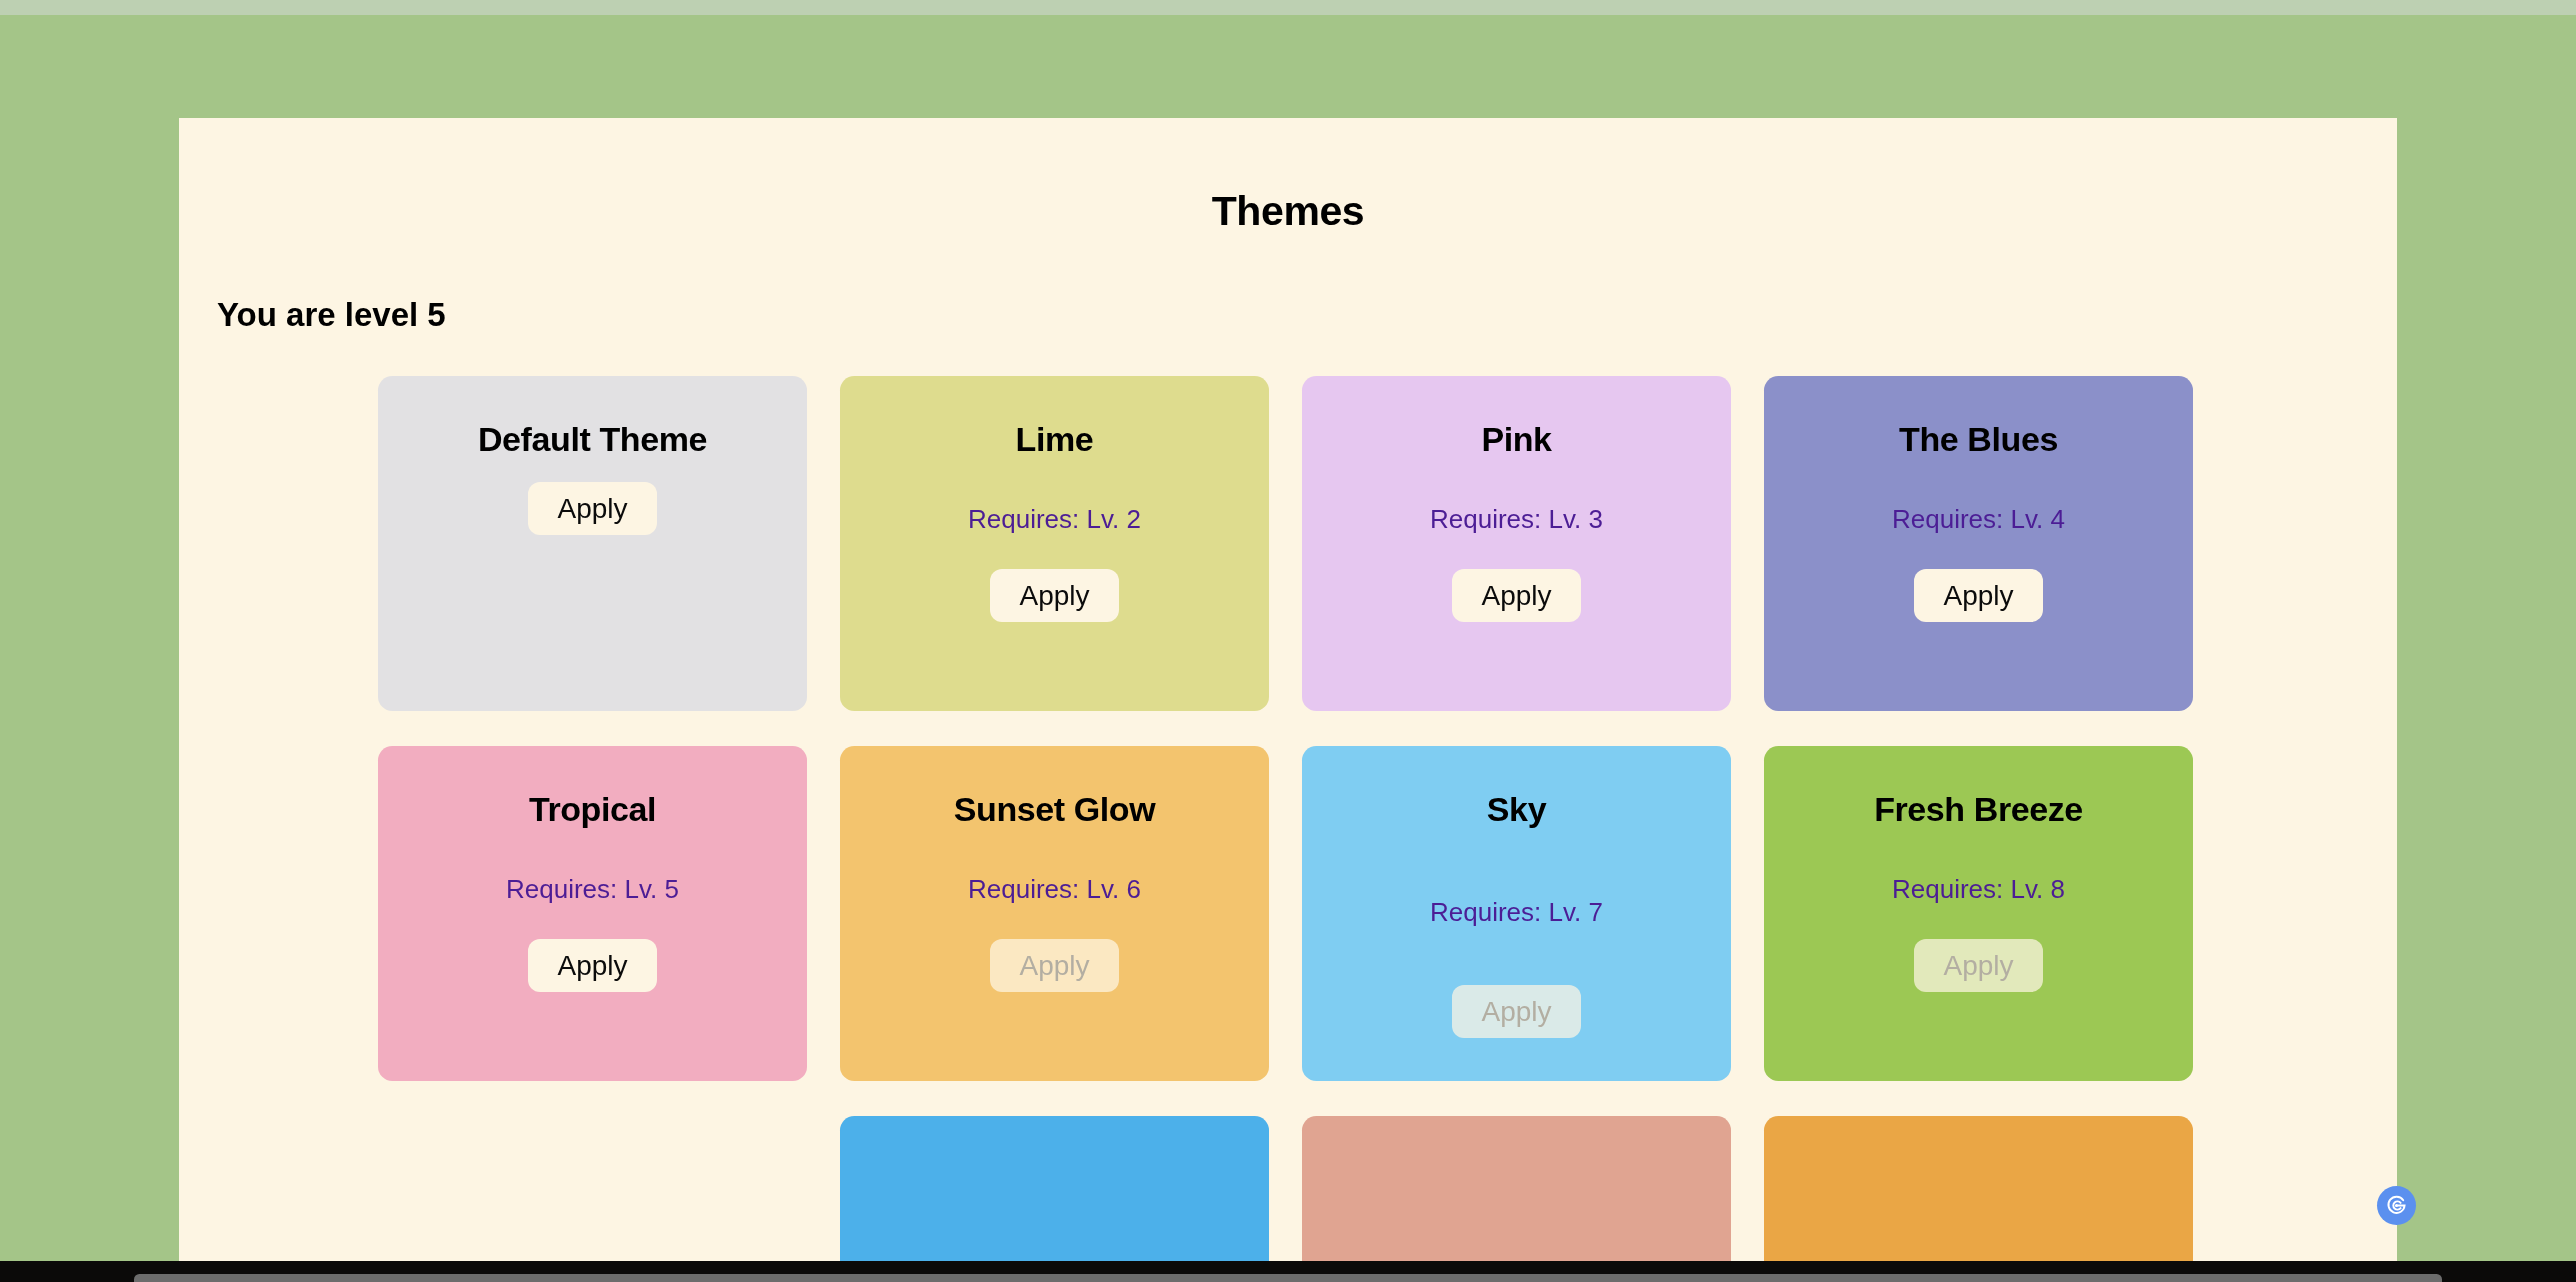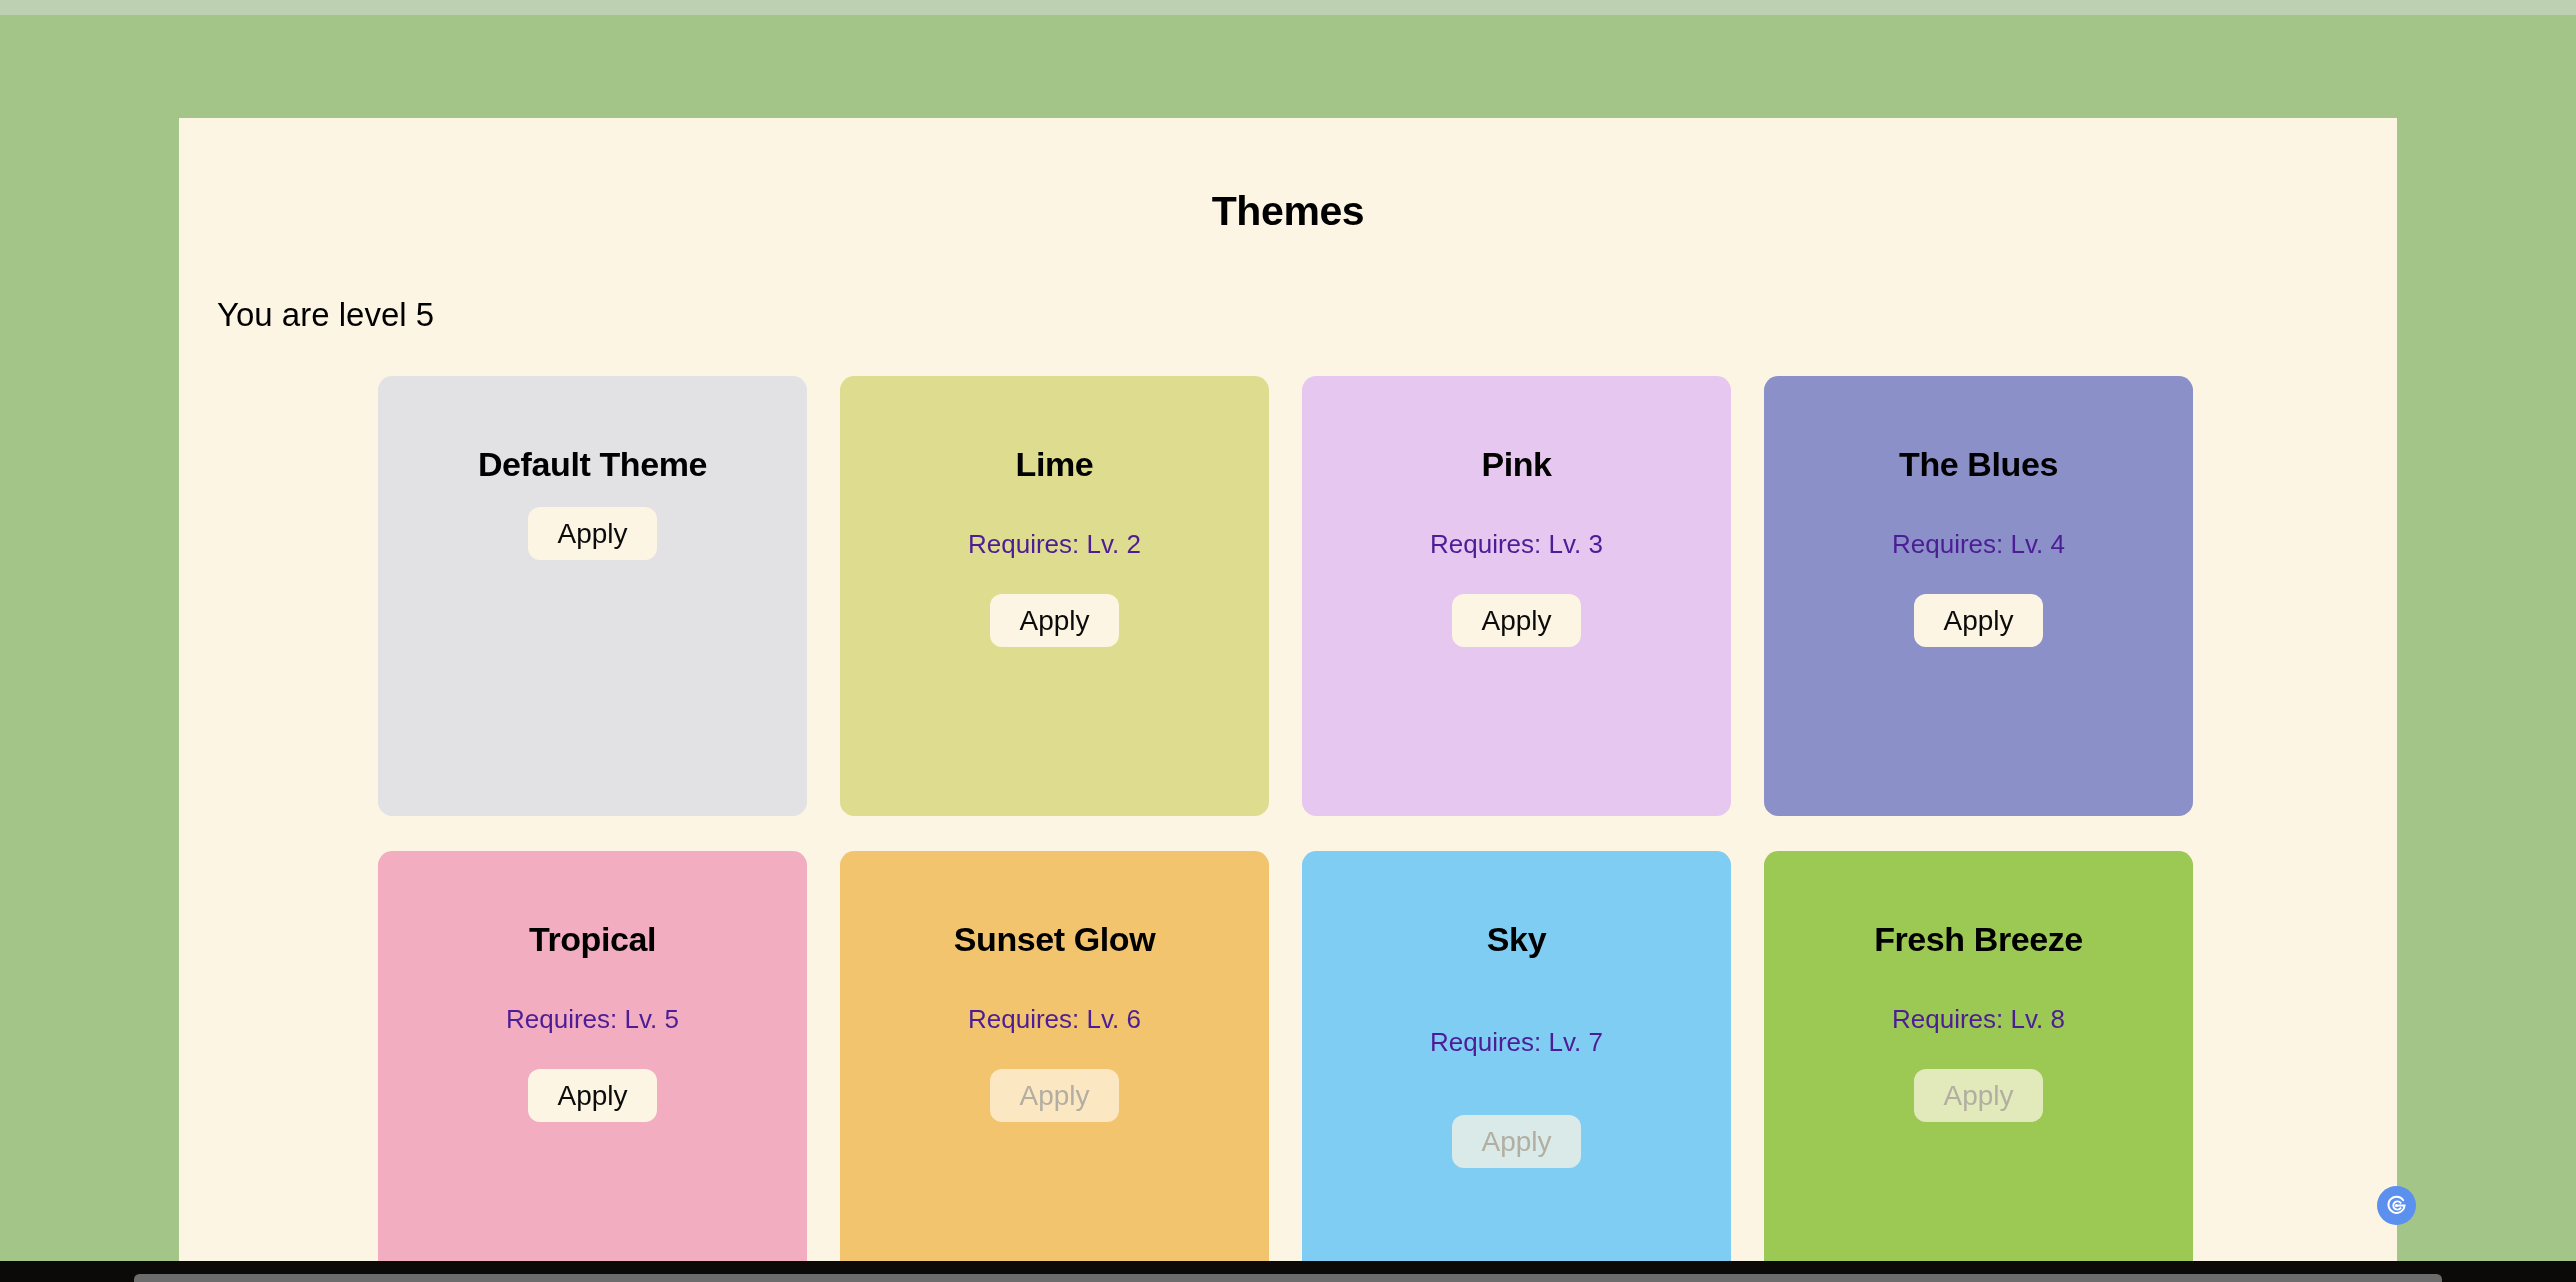--- a/index.html
+++ b/index.html
@@ -50,41 +50,41 @@
     font-size: 41px;
     font-weight: bold;
     color: #000;
     letter-spacing: -0.4px;
     margin-top: 73px;
     line-height: 1;
   }
 
   .level-line {
     font-size: 33px;
-    font-weight: normal;
+    font-weight: bold;
     color: #000;
     margin-top: 66px;
     margin-left: 38px;
     line-height: 1;
   }
 
   .theme-grid {
     margin-top: 45px;
     margin-left: 199px;
     margin-right: 199px;
     display: grid;
     grid-template-columns: repeat(4, 429px);
     column-gap: 33px;
     row-gap: 35px;
   }
 
   .theme-card {
     border-radius: 14.3px;
-    height: 440px;
-    padding-top: 70px;
+    height: 335px;
+    padding-top: 45px;
     display: flex;
     flex-direction: column;
     align-items: center;
   }
 
   .card-name {
     font-size: 34px;
     font-weight: bold;
     color: #000;
     letter-spacing: -0.4px;

